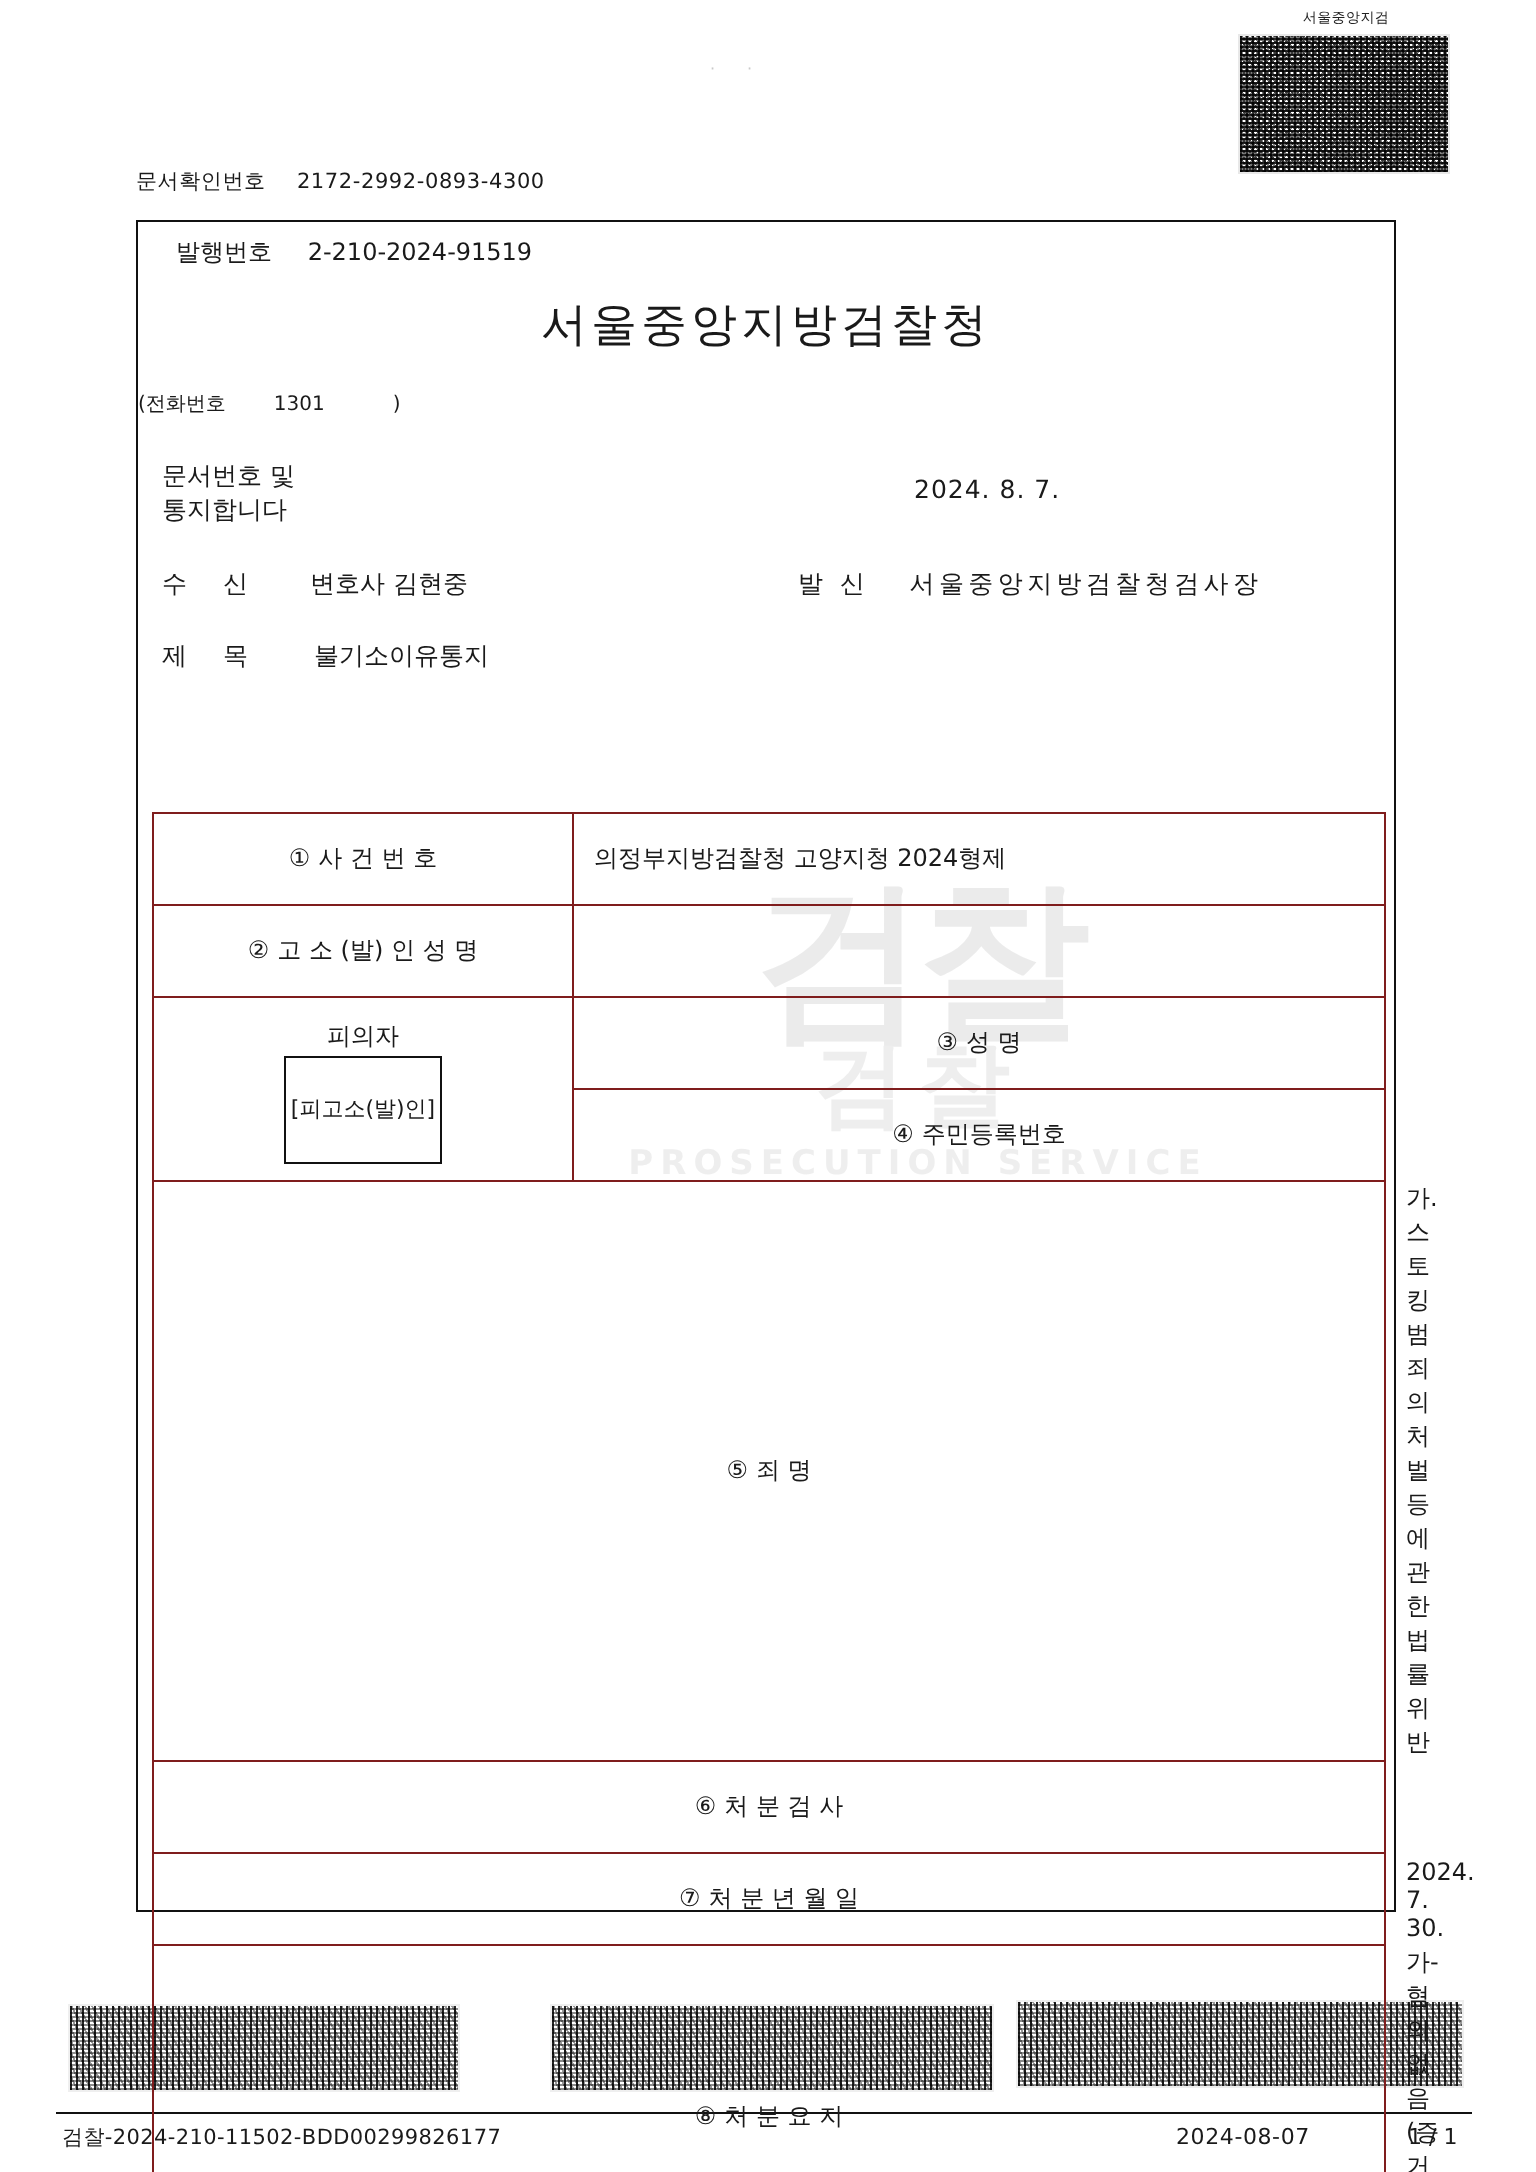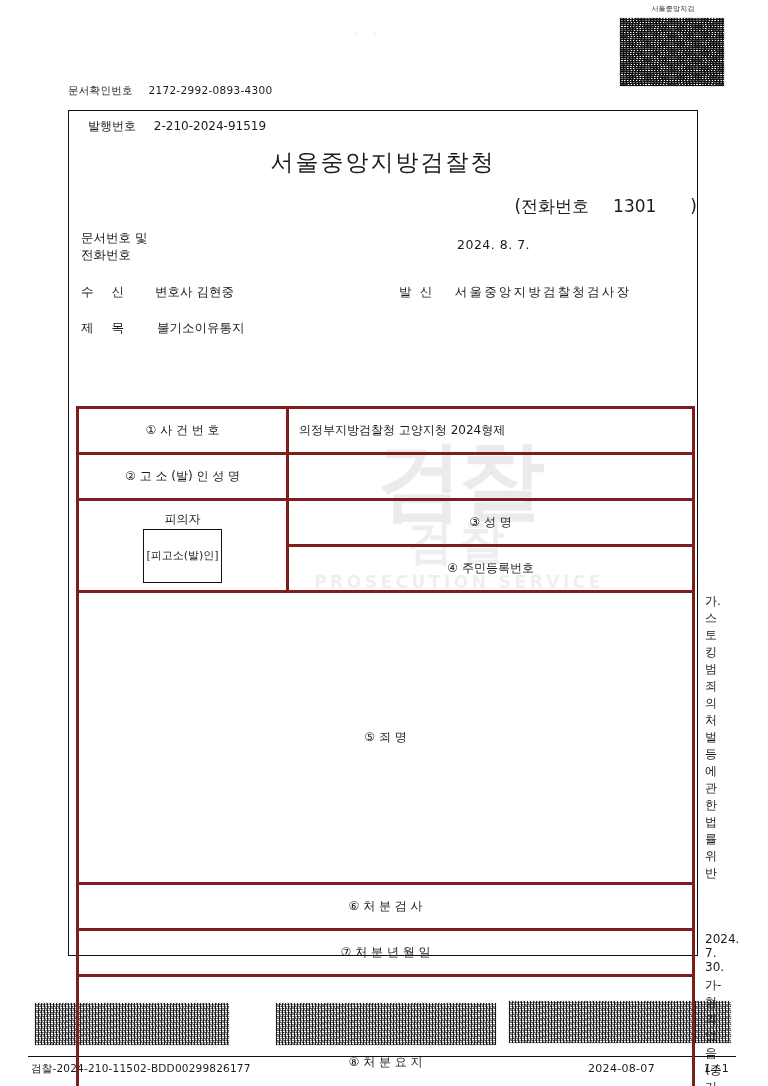--- a/index.html
+++ b/index.html
@@ -142,22 +142,22 @@
     font-size: 23px;
     letter-spacing: 2px;
     font-weight: 500;
   }
 
   .phone-line {
     position: absolute;
     top: 84px;
     left: 0;
     width: 100%;
-    text-align: right;
-    font-size: 17px;
+    text-align: left;
+    font-size: 10px;
   }
   .phone-line .pn { margin: 0 34px 0 24px; }
 
   .classification {
     position: absolute;
     top: 118px;
     left: 12px;
     font-size: 12.5px;
     line-height: 17px;
   }
@@ -211,21 +211,21 @@
   
   .tbl {
     position: absolute;
     top: 295px;
     left: 7px;
     width: 616px;
     border-collapse: collapse;
     table-layout: fixed;
   }
   .tbl td {
-    border: 3px solid #7f1d1d;
+    border: 1px solid #7f1d1d;
     font-size: 12px;
     padding: 0 8px;
     vertical-align: middle;
   }
   .th-cell {
     text-align: center;
     white-space: nowrap;
   }
   .val-cell {
     text-align: left;
@@ -321,21 +321,21 @@
       </div>
 
       <div class="org-title">서울중앙지방검찰청</div>
 
       <div class="phone-line">
         <span>(전화번호</span><span class="pn">1301</span><span>)</span>
       </div>
 
       <div class="classification">
         <div>문서번호 및</div>
-        <div>전화번호</div>
+        <div>통지합니다</div>
       </div>
 
       <div class="date-line">2024. 8. 7.</div>
 
       <div class="recipient">
         <span class="sp">수    신</span>
         <span class="val">변호사 김현중</span>
       </div>
 
       <div class="sender">

